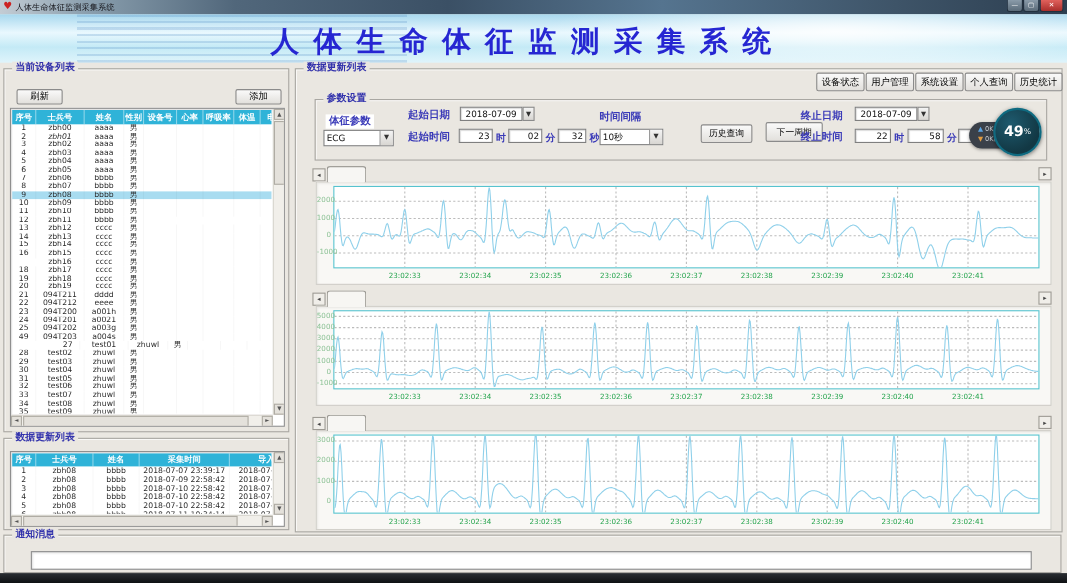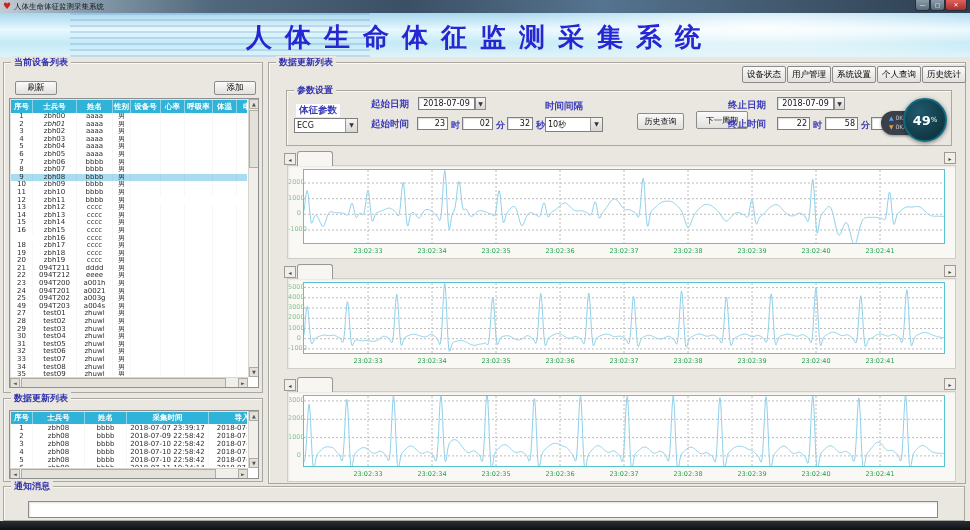--- a/index.html
+++ b/index.html
@@ -406,21 +406,21 @@
           <span class="td" style="width:22px;">49</span>
           <span class="td" style="width:44px;">094T203</span>
           <span class="td" style="width:36px;">a004s</span>
           <span class="td" style="width:18px;">男</span>
           <span class="td" style="width:30px;"></span>
           <span class="td" style="width:24px;"></span>
           <span class="td" style="width:28px;"></span>
           <span class="td" style="width:24px;"></span>
           <span class="td" style="width:28px;"></span>
         </div>
-        <div class="trow" style="height:7.6px;line-height:7.6px;font-size:7px;">
+        <div class="trow" style="height:7.6px;line-height:7.6px;font-size:7px;padding-left:40px;">
           <span class="td" style="width:22px;">27</span>
           <span class="td" style="width:44px;">test01</span>
           <span class="td" style="width:36px;">zhuwl</span>
           <span class="td" style="width:18px;">男</span>
           <span class="td" style="width:30px;"></span>
           <span class="td" style="width:24px;"></span>
           <span class="td" style="width:28px;"></span>
           <span class="td" style="width:24px;"></span>
           <span class="td" style="width:28px;"></span>
         </div>

